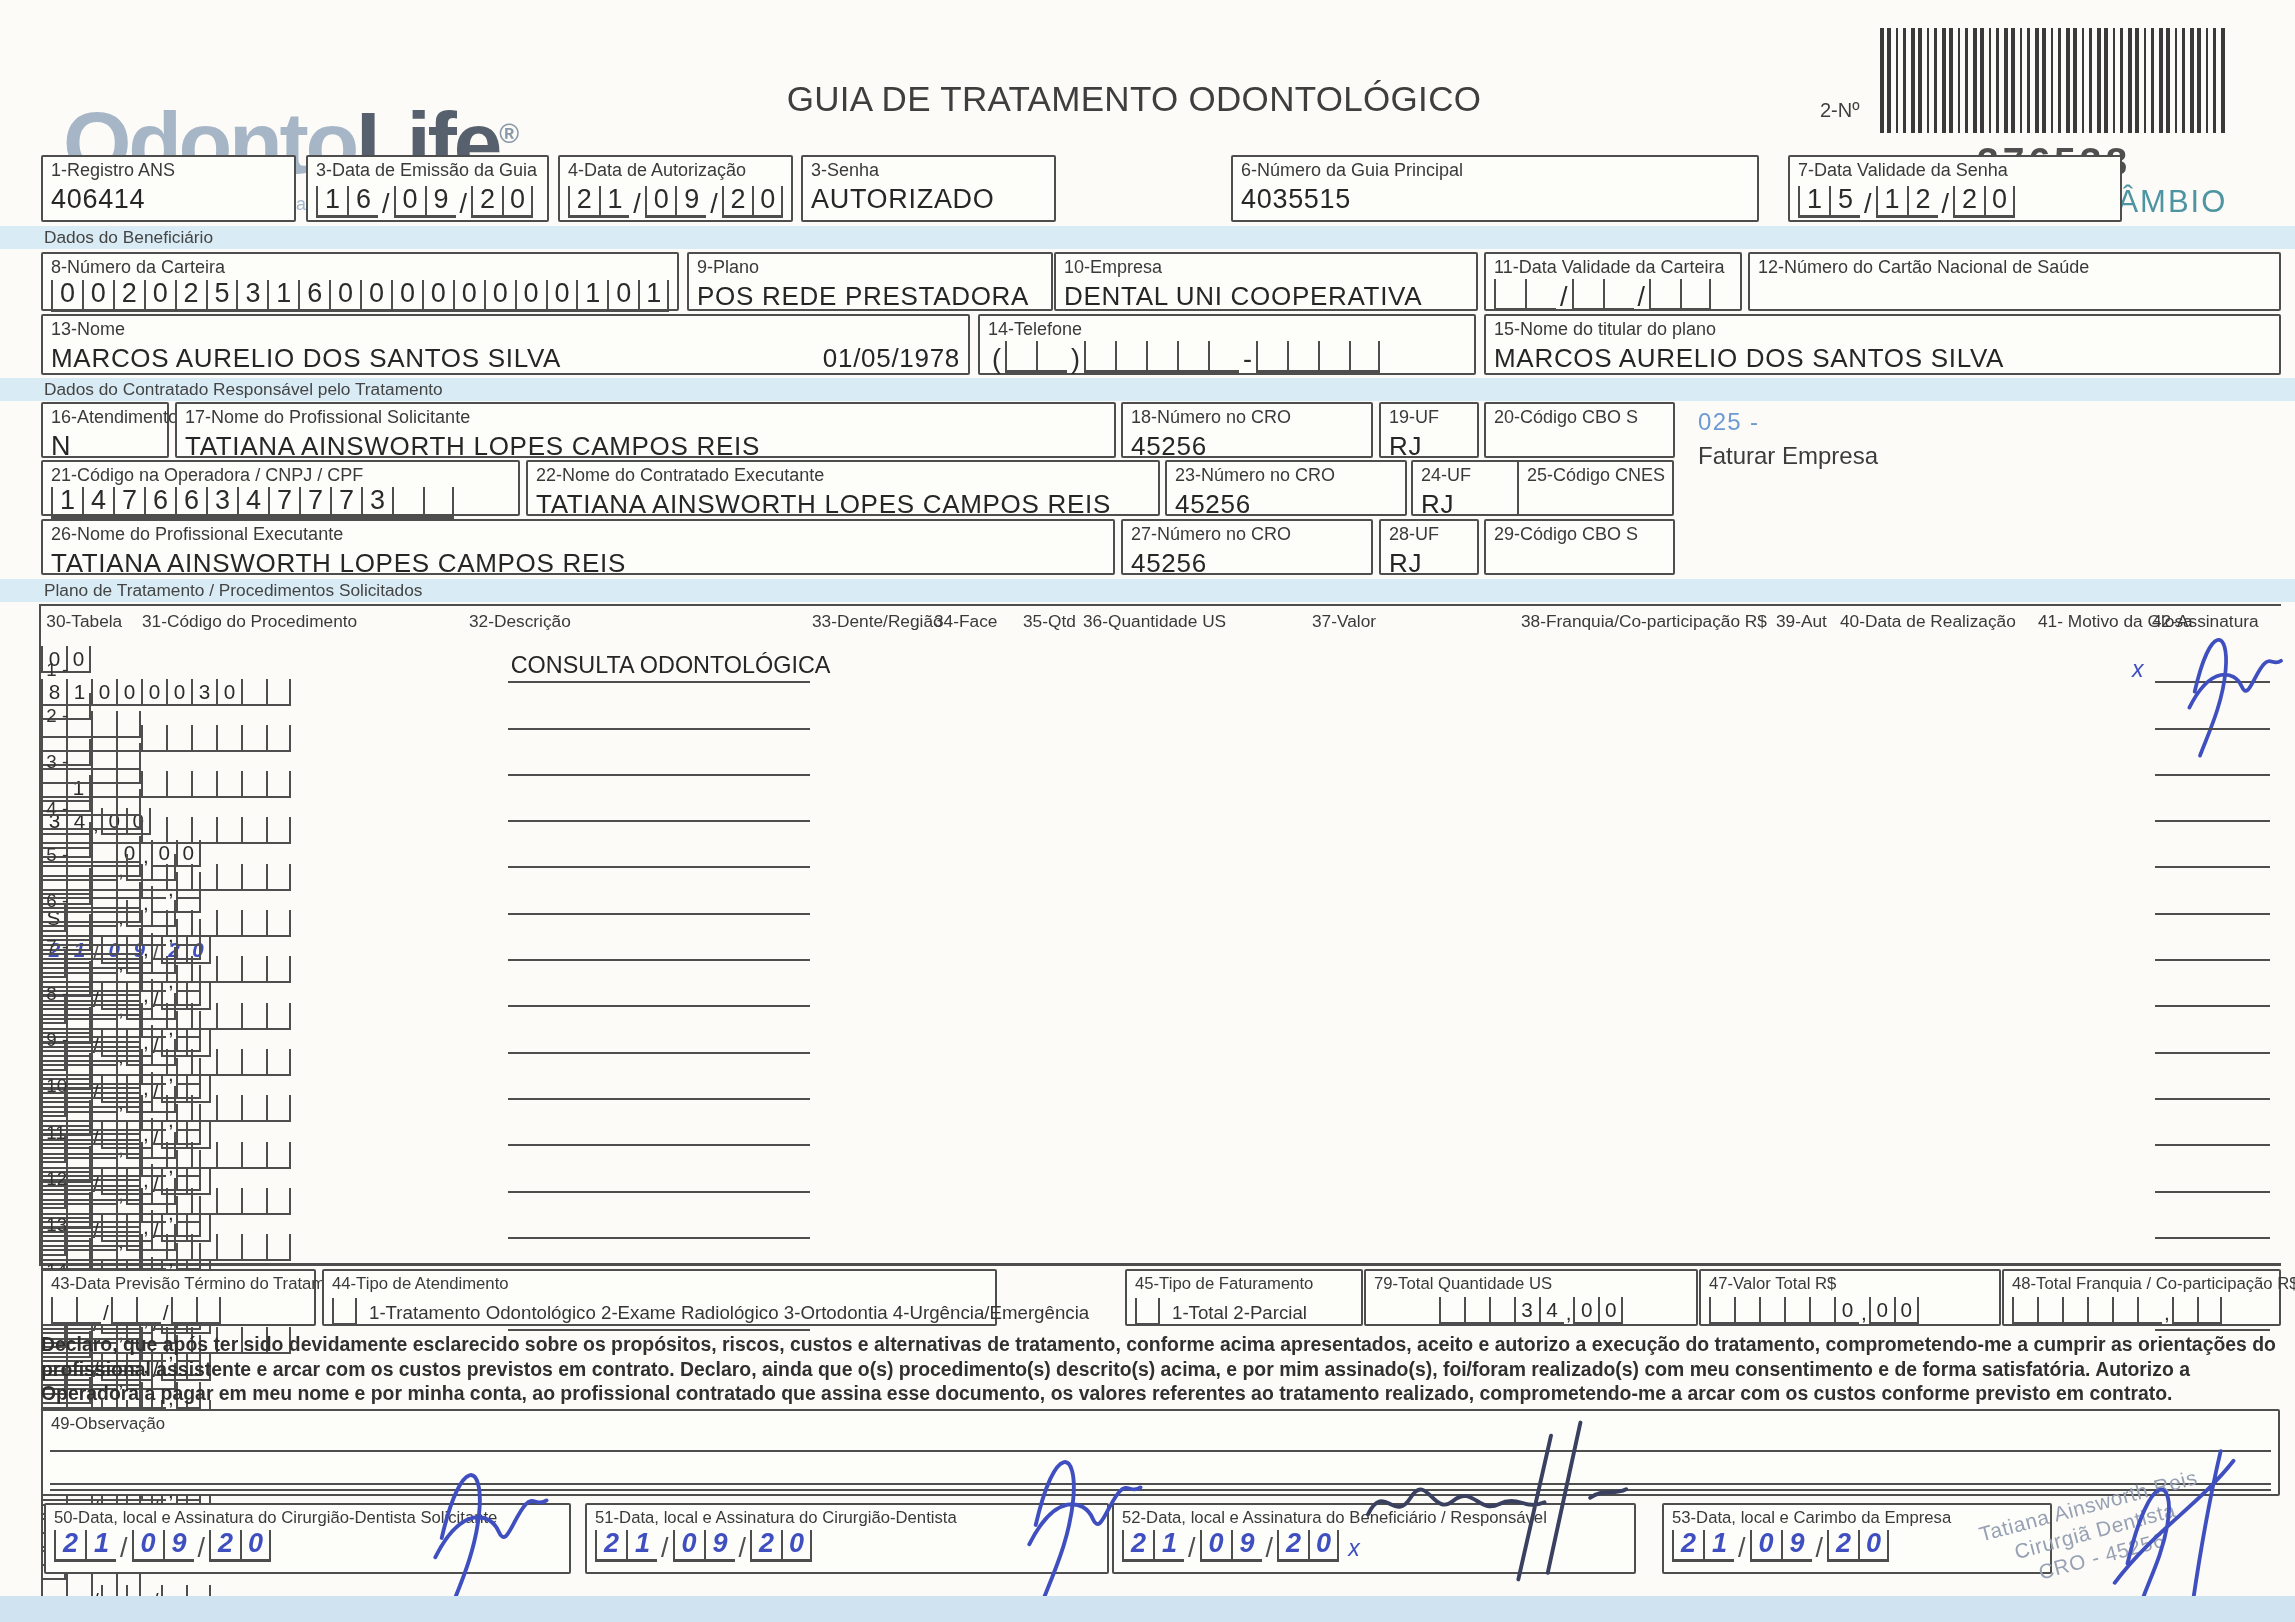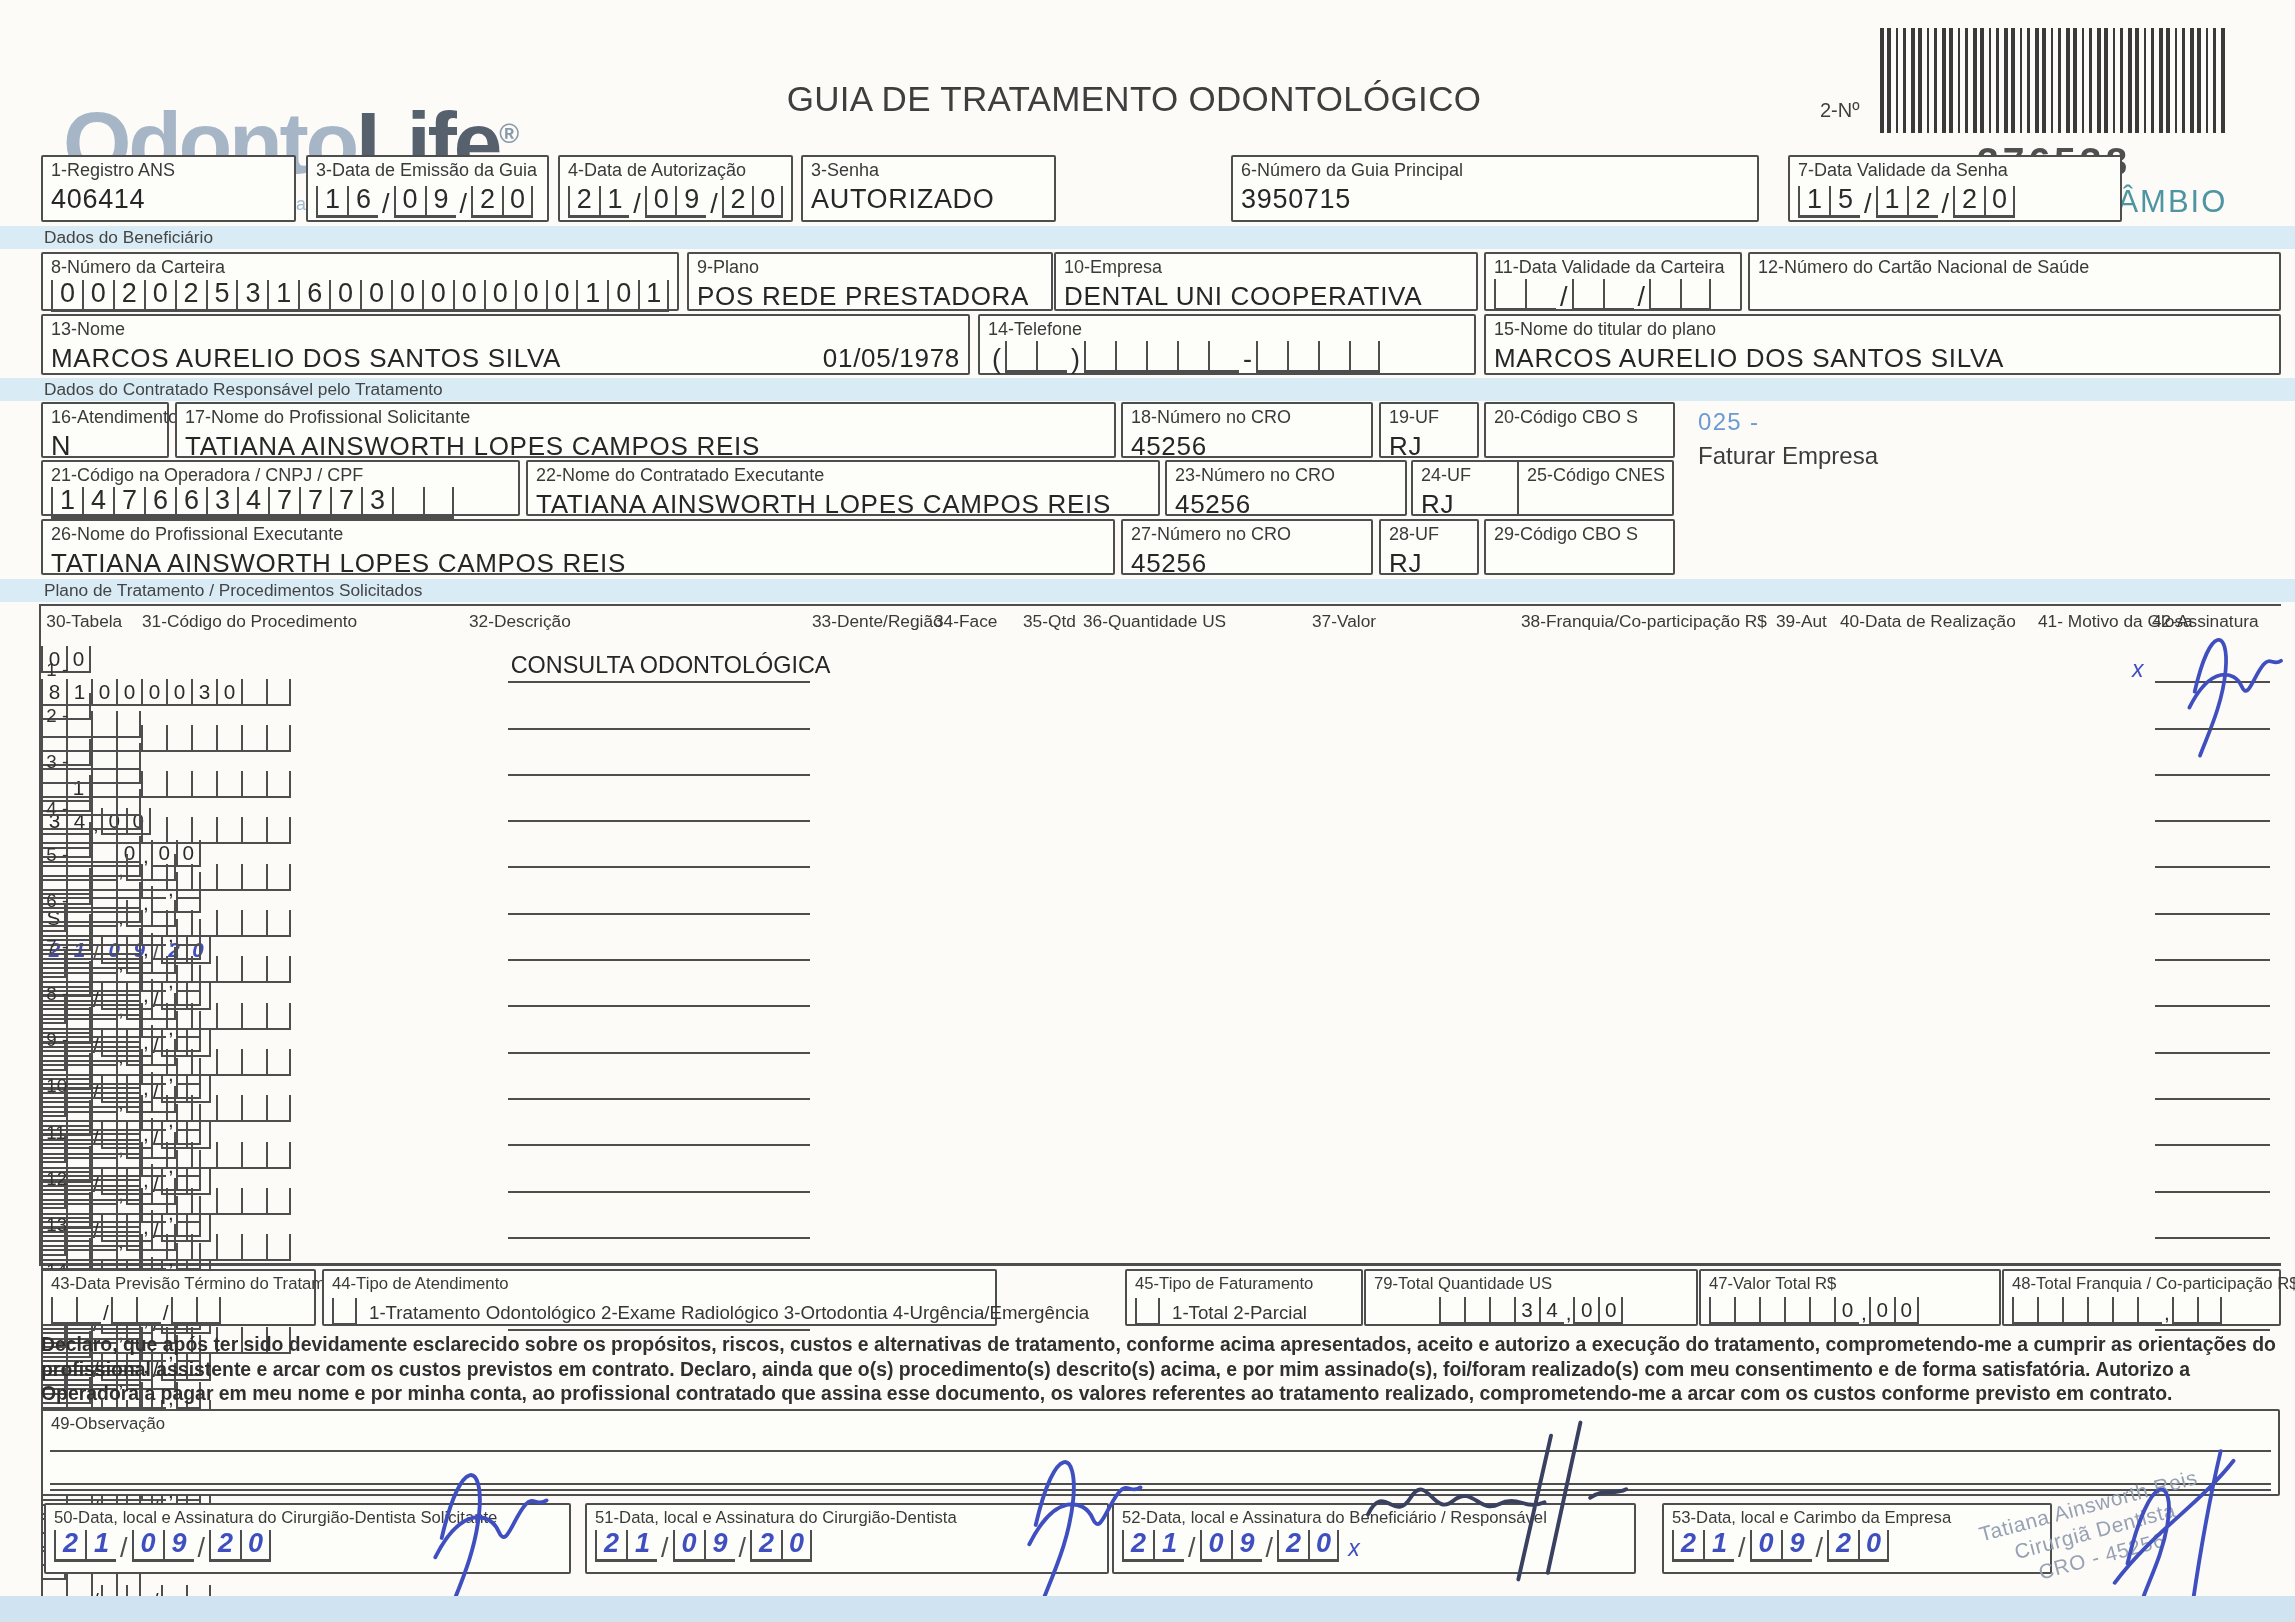--- a/index.html
+++ b/index.html
@@ -119,21 +119,21 @@
         <span class="cc">2</span>
         <span class="cc last">0</span>
       </span>
   </div>
   <div class="fbox" style="left:801px;top:155px;width:255px;height:67px">
     <div class="flabel">3-Senha</div>
     <div class="fval">AUTORIZADO</div>
   </div>
   <div class="fbox" style="left:1231px;top:155px;width:528px;height:67px">
     <div class="flabel">6-Número da Guia Principal</div>
-    <div class="fval">3950715</div>
+    <div class="fval">4035515</div>
   </div>
   <div class="fbox" style="left:1788px;top:155px;width:334px;height:67px">
     <div class="flabel">7-Data Validade da Senha</div>
     <span class="comb">
         <span class="cc">1</span>
         <span class="cc">5</span>
         <span class="sep">/</span>
         <span class="cc">1</span>
         <span class="cc">2</span>
         <span class="sep">/</span>

